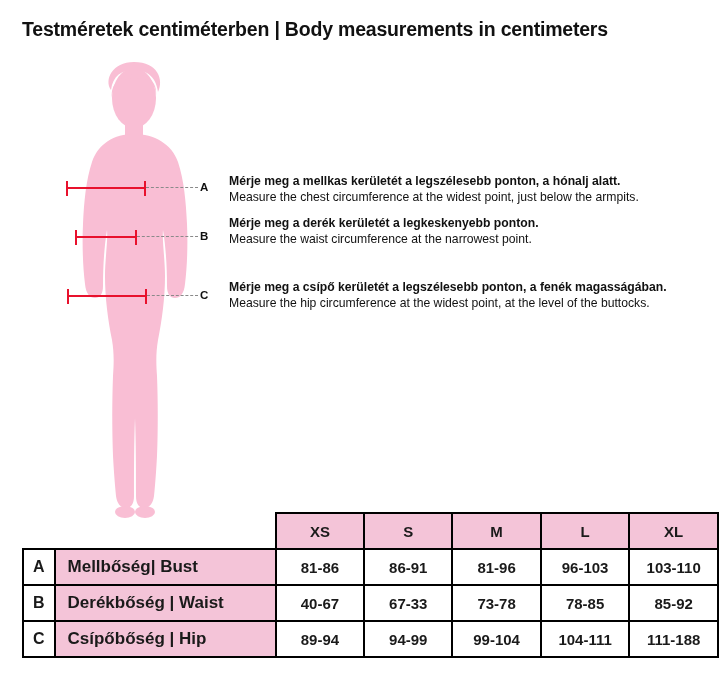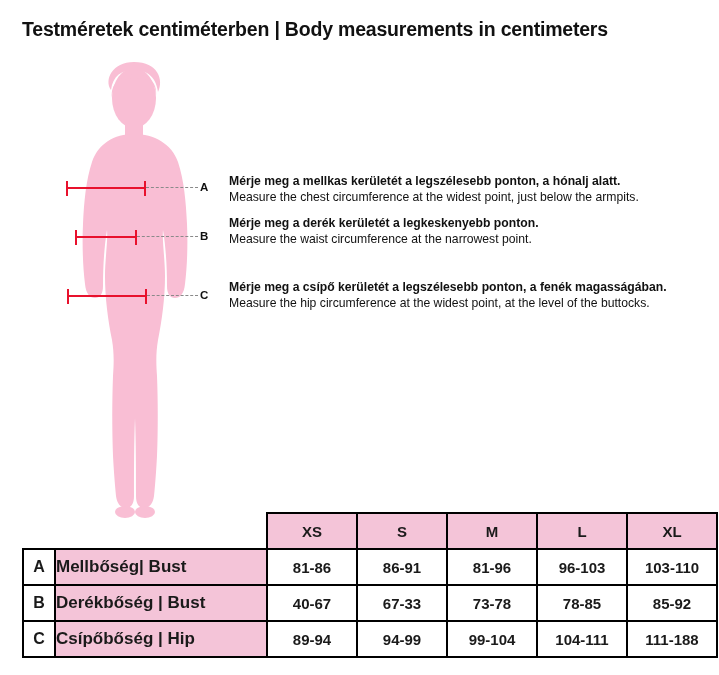--- a/index.html
+++ b/index.html
@@ -105,21 +105,21 @@
   }
   .size-table td.letter-cell {
     width: 30px;
     font-size: 16px;
     font-weight: bold;
   }
   .size-table td.label-cell {
     background: #f4c4d8;
     width: 210px;
     text-align: left;
-    padding-left: 0;
+    padding-left: 12px;
     font-size: 17px;
     font-weight: bold;
   }
   .size-table td.val-cell {
     width: 88px;
     font-size: 15px;
     font-weight: bold;
     margin-left: 16px;
   }
 </style>
@@ -233,21 +233,21 @@
         <td class="letter-cell">A</td>
         <td class="label-cell">Mellbőség| Bust</td>
         <td class="val-cell">81-86</td>
         <td class="val-cell">86-91</td>
         <td class="val-cell">81-96</td>
         <td class="val-cell">96-103</td>
         <td class="val-cell">103-110</td>
       </tr>
       <tr>
         <td class="letter-cell">B</td>
-        <td class="label-cell">Derékbőség | Bust</td>
+        <td class="label-cell">Derékbőség | Waist</td>
         <td class="val-cell">40-67</td>
         <td class="val-cell">67-33</td>
         <td class="val-cell">73-78</td>
         <td class="val-cell">78-85</td>
         <td class="val-cell">85-92</td>
       </tr>
       <tr>
         <td class="letter-cell">C</td>
         <td class="label-cell">Csípőbőség | Hip</td>
         <td class="val-cell">89-94</td>

